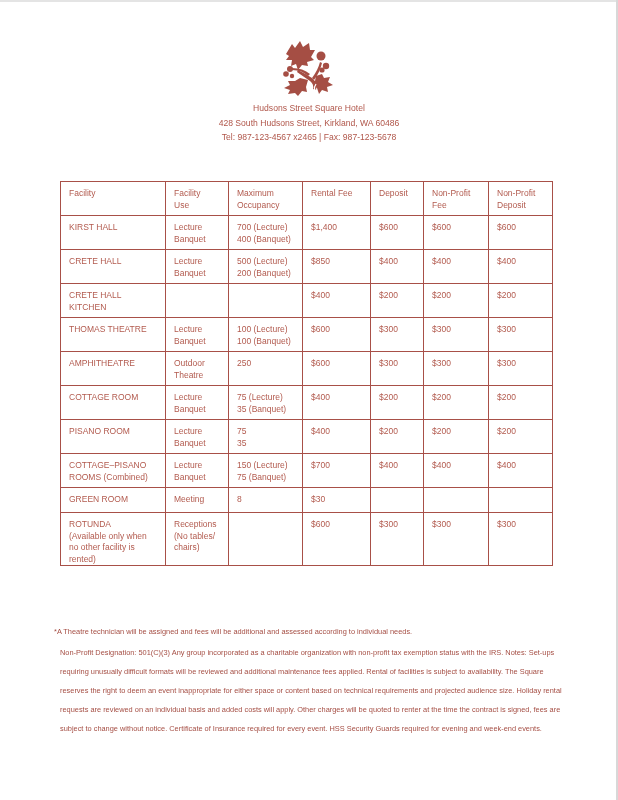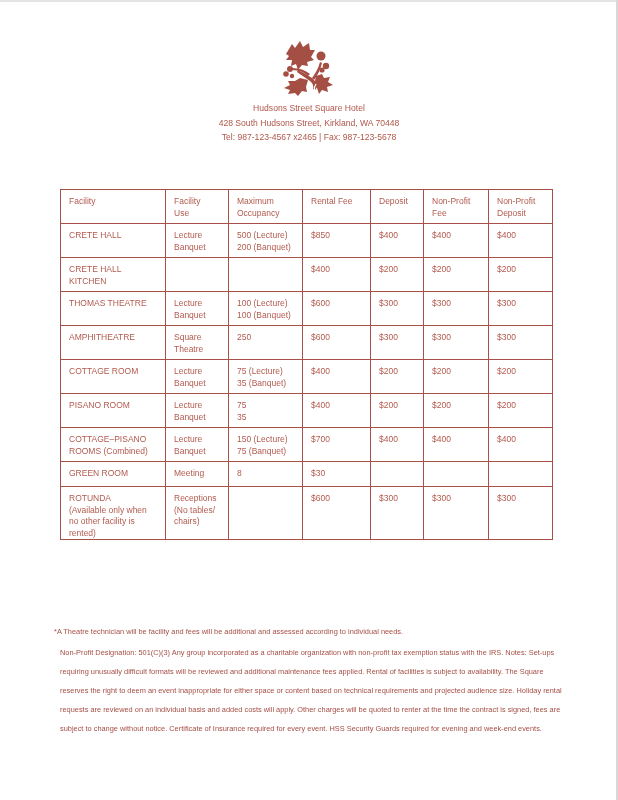--- a/index.html
+++ b/index.html
@@ -5,21 +5,21 @@
   html, body { margin: 0; padding: 0; }
   body {
     width: 618px; height: 800px; background: #ffffff; position: relative; overflow: hidden;
     font-family: "Liberation Sans", sans-serif; color: #a54e44;
   }
   .topbar { position: absolute; left: 0; top: 0; width: 618px; height: 2px; background: #e4e4e4; }
   .rightbar { position: absolute; left: 616px; top: 0; width: 2px; height: 800px; background: #d8d8d8; }
   .logo { position: absolute; left: 278px; top: 40px; width: 58px; height: 56px; }
   .header { position: absolute; left: 0; top: 101px; width: 618px; text-align: center; font-size: 8.6px; line-height: 14.5px; color: #b0564a; }
   table.fac {
-    position: absolute; left: 60px; top: 189px; border-collapse: collapse;
+    position: absolute; left: 60px; top: 181px; border-collapse: collapse;
     font-size: 8.5px; line-height: 11.5px; color: #b25a4e;
   }
   table.fac td, table.fac th {
     border: 1.3px solid #a85048; vertical-align: top; text-align: left; font-weight: normal;
     padding: 6px 8px 0 8px; box-sizing: border-box;
   }
   .c0 { width: 105px; } .c1 { width: 63px; } .c2 { width: 74px; } .c3 { width: 68px; }
   .c4 { width: 53px; } .c5 { width: 65px; } .c6 { width: 64px; }
   .ml { white-space: pre-line; }
   .notes { position: absolute; left: 54px; top: 627px; width: 510px; font-size: 7.4px; color: #a54e44; }
@@ -50,41 +50,52 @@
 
     <path d="M30 40 L22 38 L17 41 L10 41 L12 45 L6 48 L12 50 L10 54 L17 53 L20 56 L24 51 L29 52 L28 47 Z"></path>
 
     <path d="M38 36 L44 34 L46 38 L52 37 L50 42 L55 45 L49 47 L50 52 L44 50 L41 54 L39 48 L36 46 Z"></path>
   </g>
   <path d="M38 44 Q34 50 40 53" stroke="#ffffff" stroke-width="1.3" fill="none"></path>
 </svg>
 
 <div class="header">
   <div>Hudsons Street Square Hotel</div>
-  <div>428 South Hudsons Street, Kirkland, WA 70448</div>
+  <div>428 South Hudsons Street, Kirkland, WA 60486</div>
   <div>Tel: 987-123-4567 x2465 | Fax: 987-123-5678</div>
 </div>
 
 <table class="fac" id="fac-table">
   <thead>
     <tr style="height:34px">
       <th class="c0 ml">Facility</th>
       <th class="c1 ml">Facility
 Use</th>
       <th class="c2 ml">Maximum
 Occupancy</th>
       <th class="c3 ml">Rental Fee</th>
       <th class="c4 ml">Deposit</th>
       <th class="c5 ml">Non-Profit
 Fee</th>
       <th class="c6 ml">Non-Profit
 Deposit</th>
     </tr>
   </thead>
   <tbody id="fac-body">
+      <tr style="height: 34px;">
+        <td class="c0 ml">KIRST HALL</td>
+        <td class="c1 ml">Lecture
+Banquet</td>
+        <td class="c2 ml">700 (Lecture)
+400 (Banquet)</td>
+        <td class="c3 ml">$1,400</td>
+        <td class="c4 ml">$600</td>
+        <td class="c5 ml">$600</td>
+        <td class="c6 ml">$600</td>
+      </tr>
       <tr style="height: 34px;">
         <td class="c0 ml">CRETE HALL</td>
         <td class="c1 ml">Lecture
 Banquet</td>
         <td class="c2 ml">500 (Lecture)
 200 (Banquet)</td>
         <td class="c3 ml">$850</td>
         <td class="c4 ml">$400</td>
         <td class="c5 ml">$400</td>
         <td class="c6 ml">$400</td>
@@ -105,21 +116,21 @@
 Banquet</td>
         <td class="c2 ml">100 (Lecture)
 100 (Banquet)</td>
         <td class="c3 ml">$600</td>
         <td class="c4 ml">$300</td>
         <td class="c5 ml">$300</td>
         <td class="c6 ml">$300</td>
       </tr>
       <tr style="height: 34px;">
         <td class="c0 ml">AMPHITHEATRE</td>
-        <td class="c1 ml">Square
+        <td class="c1 ml">Outdoor
 Theatre</td>
         <td class="c2 ml">250</td>
         <td class="c3 ml">$600</td>
         <td class="c4 ml">$300</td>
         <td class="c5 ml">$300</td>
         <td class="c6 ml">$300</td>
       </tr>
       <tr style="height: 34px; margin-left: 11px;">
         <td class="c0 ml">COTTAGE ROOM</td>
         <td class="c1 ml">Lecture
@@ -174,15 +185,15 @@
         <td class="c2 ml"></td>
         <td class="c3 ml">$600</td>
         <td class="c4 ml">$300</td>
         <td class="c5 ml">$300</td>
         <td class="c6 ml">$300</td>
       </tr>
     </tbody>
 </table>
 
 <div class="notes">
-  <p class="footnote">*A Theatre technician will be facility and fees will be additional and assessed according to individual needs.</p>
+  <p class="footnote">*A Theatre technician will be assigned and fees will be additional and assessed according to individual needs.</p>
   <p class="para">Non-Profit Designation: 501(C)(3) Any group incorporated as a charitable organization with non-profit tax exemption status with the IRS. Notes: Set-ups requiring unusually difficult formats will be reviewed and additional maintenance fees applied. Rental of facilities is subject to availability. The Square reserves the right to deem an event inappropriate for either space or content based on technical requirements and projected audience size. Holiday rental requests  are reviewed on an individual basis and added costs will apply. Other charges will be quoted to renter at the  time the contract is signed, fees are subject to change without notice. Certificate of Insurance required for every event. HSS Security Guards required for evening and week-end events.</p>
 </div>
 
 </body></html>

